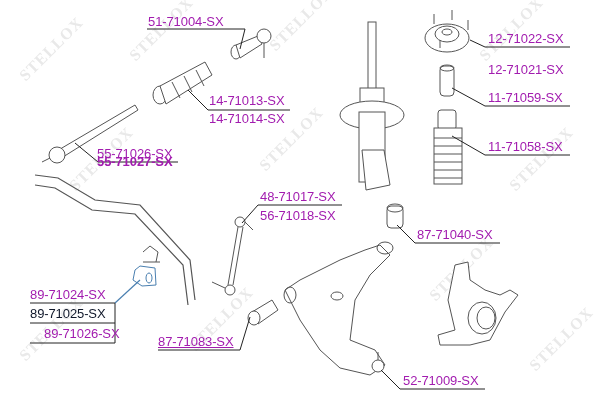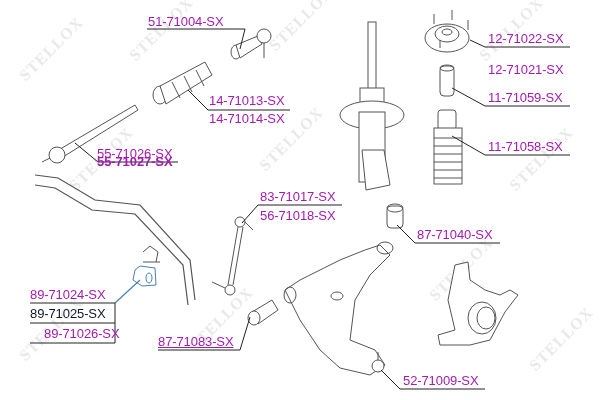--- a/index.html
+++ b/index.html
@@ -151,20 +151,20 @@
 
 <div class="lbl" style="left:148px;top:14px;">51-71004-SX</div>
 <div class="lbl" style="left:209px;top:93px;">14-71013-SX</div>
 <div class="lbl" style="left:209px;top:111px;">14-71014-SX</div>
 <div class="lbl" style="left:97px;top:146px;">55-71026-SX</div>
 <div class="lbl" style="left:97px;top:154px;font-weight:bold;">55-71027-SX</div>
 <div class="lbl" style="left:488px;top:31px;text-align:center;">12-71022-SX</div>
 <div class="lbl" style="left:488px;top:62px;text-align:right;">12-71021-SX</div>
 <div class="lbl" style="left:488px;top:90px;">11-71059-SX</div>
 <div class="lbl" style="left:488px;top:139px;">11-71058-SX</div>
-<div class="lbl" style="left:260px;top:189px;">83-71017-SX</div>
+<div class="lbl" style="left:260px;top:189px;">48-71017-SX</div>
 <div class="lbl" style="left:260px;top:208px;">56-71018-SX</div>
 <div class="lbl" style="left:417px;top:227px;">87-71040-SX</div>
 <div class="lbl" style="left:30px;top:287px;">89-71024-SX</div>
 <div class="lbl hl" style="left:30px;top:306px;">89-71025-SX</div>
 <div class="lbl" style="left:44px;top:326px;text-align:right;">89-71026-SX</div>
 <div class="lbl" style="left:158px;top:334px;text-decoration:underline;">87-71083-SX</div>
 <div class="lbl" style="left:403px;top:373px;">52-71009-SX</div>
 
 </body></html>

